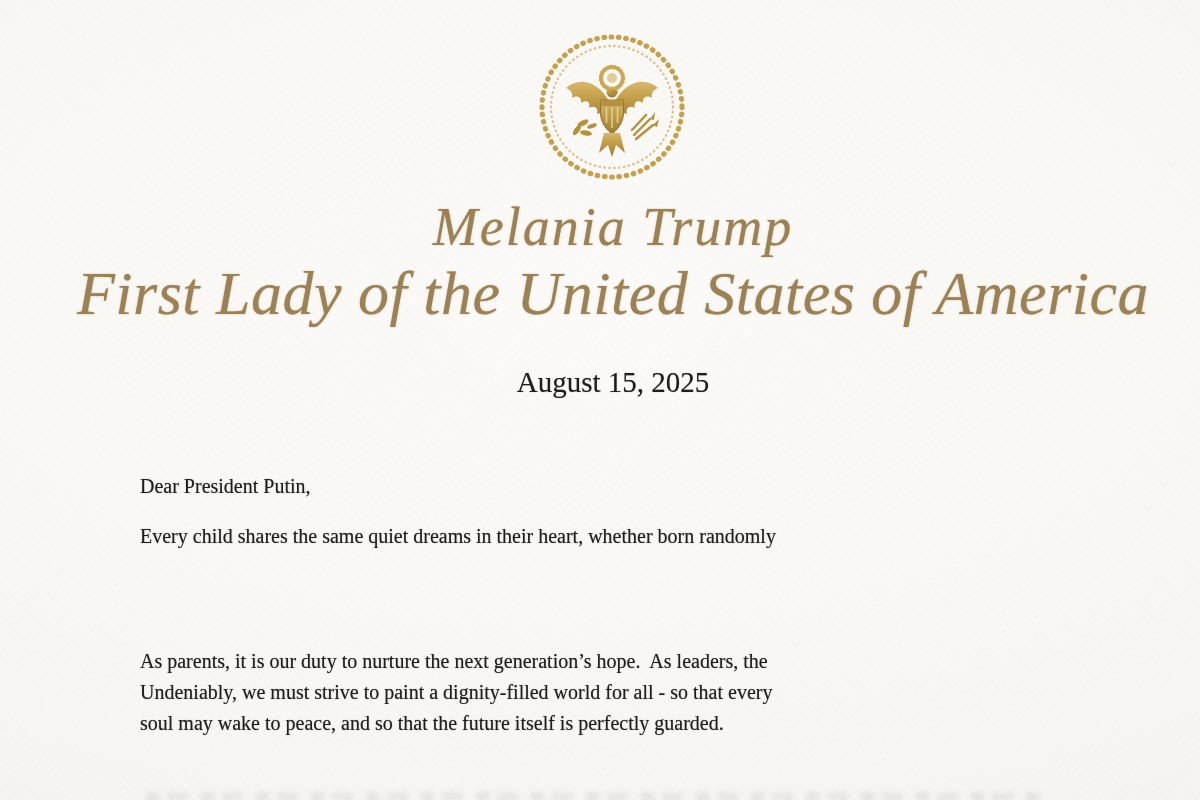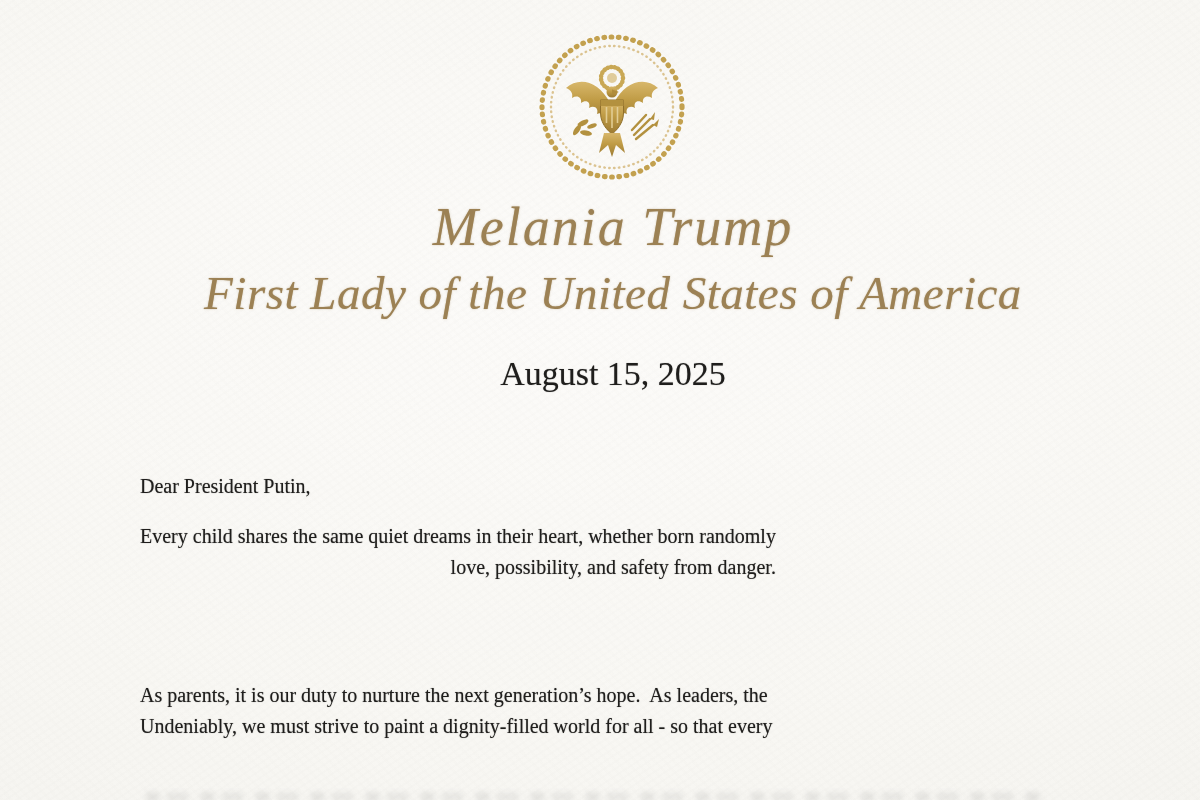--- a/index.html
+++ b/index.html
@@ -30,33 +30,33 @@
     padding-left: 26px; box-sizing: border-box;
     text-align: center; white-space: pre;
   }
   .script {
     font-family: "Liberation Serif", "DejaVu Serif", serif;
     font-style: italic;
     color: #9c8154;
     text-shadow: 0 0 1px rgba(150,123,78,0.55), 0 0 3px rgba(150,123,78,0.18);
   }
   .name  { top: 197px; font-size: 54px; line-height: 60px; letter-spacing: 2px; }
-  .title { top: 262px; font-size: 47px; line-height: 62px; letter-spacing: 0.5px; }
+  .title { top: 262px; font-size: 62px; line-height: 62px; letter-spacing: 0.5px; }
   .date  {
-    top: 357px; font-size: 34px; line-height: 34px;
+    top: 365px; font-size: 29px; line-height: 34px;
     text-shadow: 0 0 1px rgba(25,25,25,0.45);
   }
   .bodyblock {
     position: absolute; left: 140px;
     font-size: 20px; line-height: 31px;
     text-shadow: 0 0 1px rgba(25,25,25,0.5);
   }
   .salutation { top: 471px; }
   .para-1 { top: 521px; text-align: right; }
-  .para-2 { top: 680px; }
+  .para-2 { top: 646px; }
   .line { white-space: pre; }
   .cutoff-next-line {
     position: absolute; left: 146px; top: 792px; width: 900px; height: 10px;
     background: repeating-linear-gradient(90deg,
       rgba(95,95,95,0.5) 0 13px, rgba(170,170,170,0.1) 13px 21px,
       rgba(110,110,110,0.45) 21px 42px, rgba(180,180,180,0.08) 42px 55px);
     filter: blur(2.6px); opacity: 0.22;
   }
 </style>
 </head>
@@ -117,22 +117,22 @@
 
   <div class="centered script name">Melania Trump</div>
   <div class="centered script title">First Lady of the United States of America</div>
 
   <div class="centered date">August 15, 2025</div>
 
   <div class="bodyblock salutation line">Dear President Putin,</div>
 
   <div class="bodyblock para-1">
     <div class="line">Every child shares the same quiet dreams in their heart, whether born randomly</div>
-    <div class="line">love, possibility, and safety from danger.</div>
   </div>
 
   <div class="bodyblock para-2">
     <div class="line">As parents, it is our duty to nurture the next generation’s hope.  As leaders, the</div>
     <div class="line">Undeniably, we must strive to paint a dignity-filled world for all - so that every</div>
+    <div class="line">soul may wake to peace, and so that the future itself is perfectly guarded.</div>
   </div>
 
   <div class="cutoff-next-line"></div>
 </div>
 
 </body></html>

